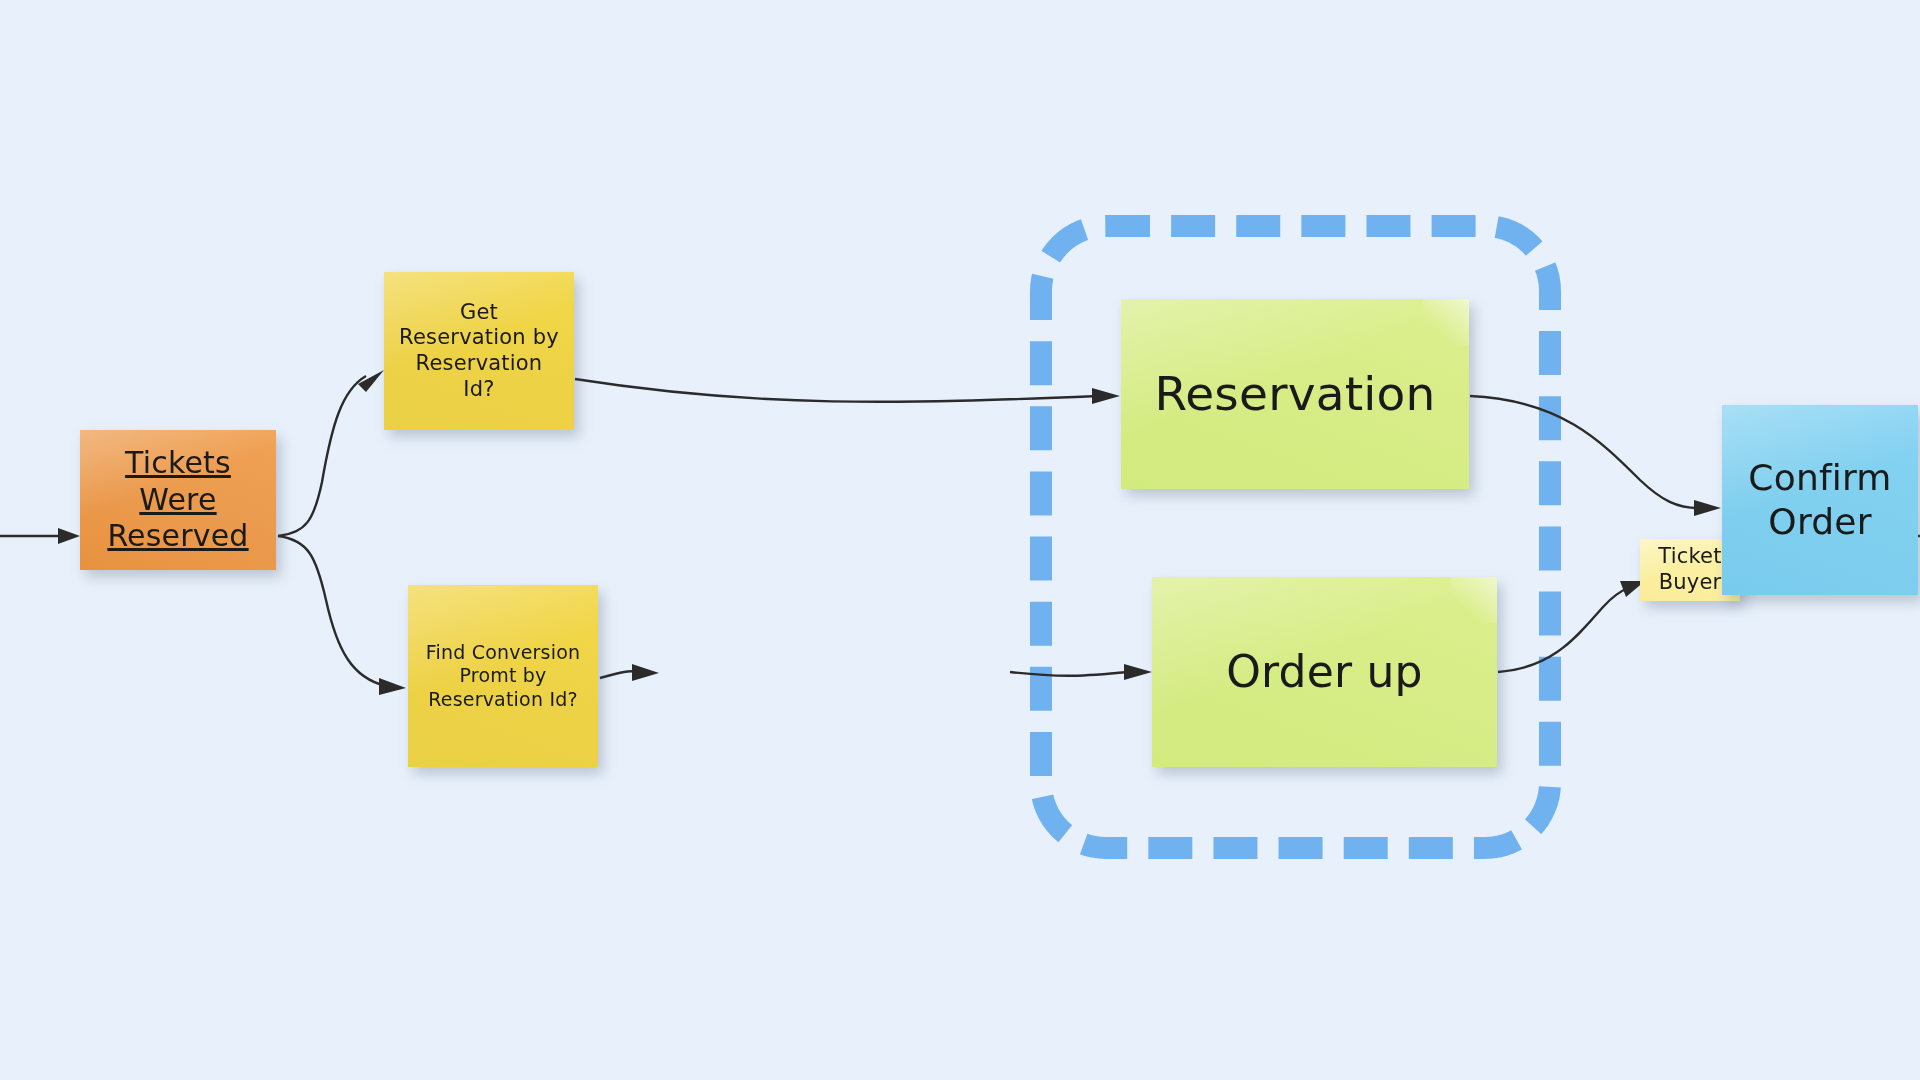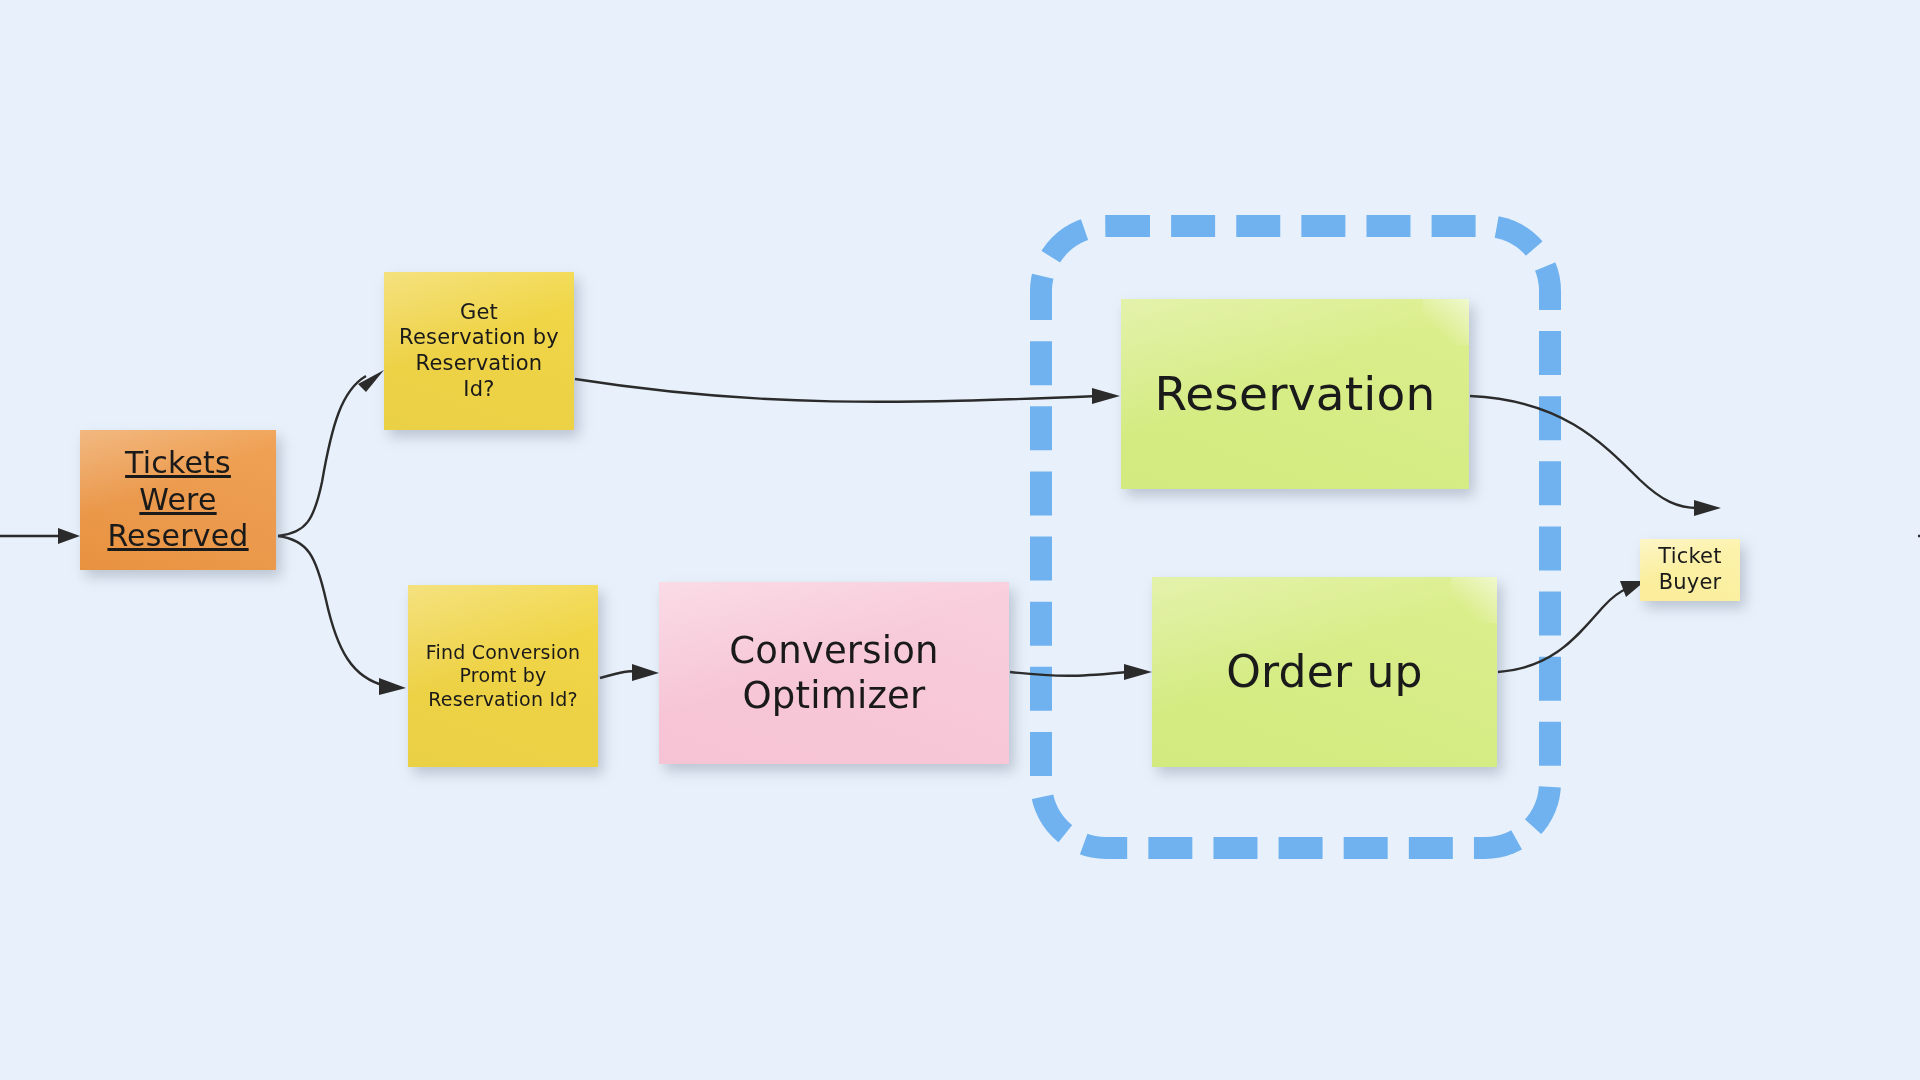--- a/index.html
+++ b/index.html
@@ -177,32 +177,32 @@
 Reservation
 Id?</span>
   </div>
 
   <div class="note n-yellow" id="note-find-conversion">
     <span class="txt">Find Conversion
 Promt by
 Reservation Id?</span>
   </div>
 
-  <div class="note n-pink" id="note-conversion-optimizer">
-    <span class="txt">Conversion
-Optimizer</span>
-  </div>
 
   <div class="note n-green fold" id="note-reservation">
     <span class="txt">Reservation</span>
   </div>
 
   <div class="note n-green fold" id="note-hurry-up">
     <span class="txt">Order up</span>
   </div>
 
   <div class="note n-palegold" id="note-ticket-buyer">
     <span class="txt">Ticket
 Buyer</span>
   </div>
 
+  <div class="note n-blue" id="note-confirm-order">
+    <span class="txt">Confirm
+Order</span>
+  </div>
 
 </div>
 
 </body></html>

